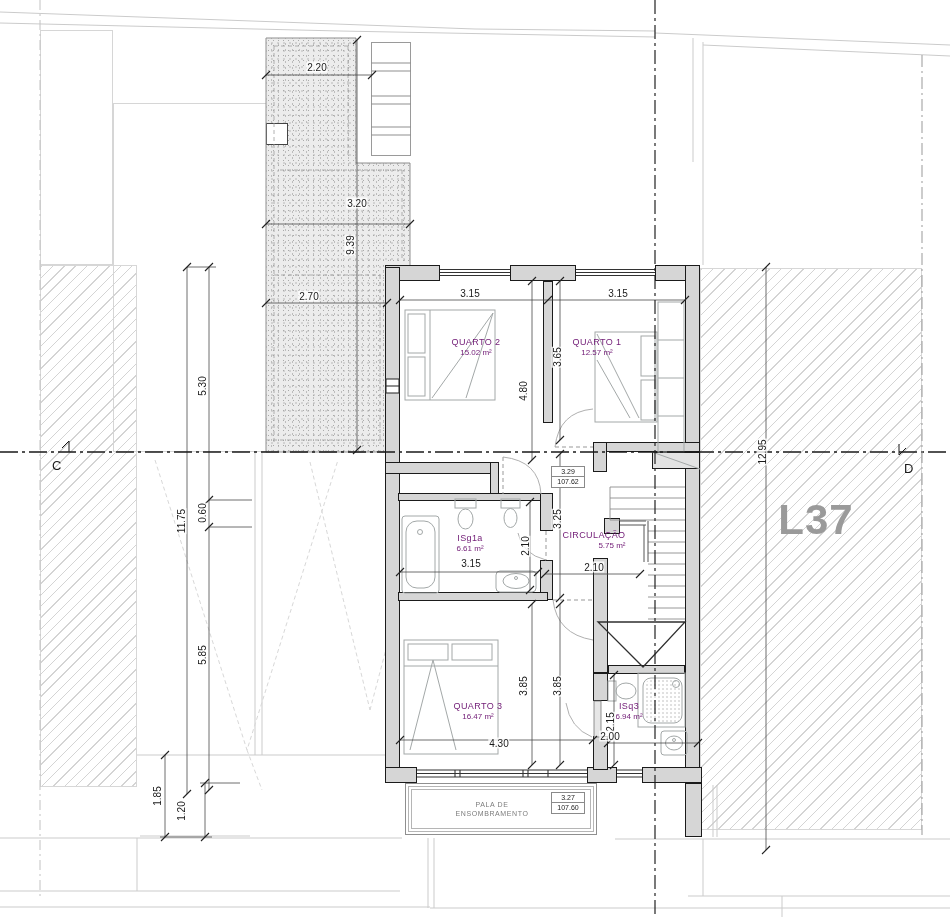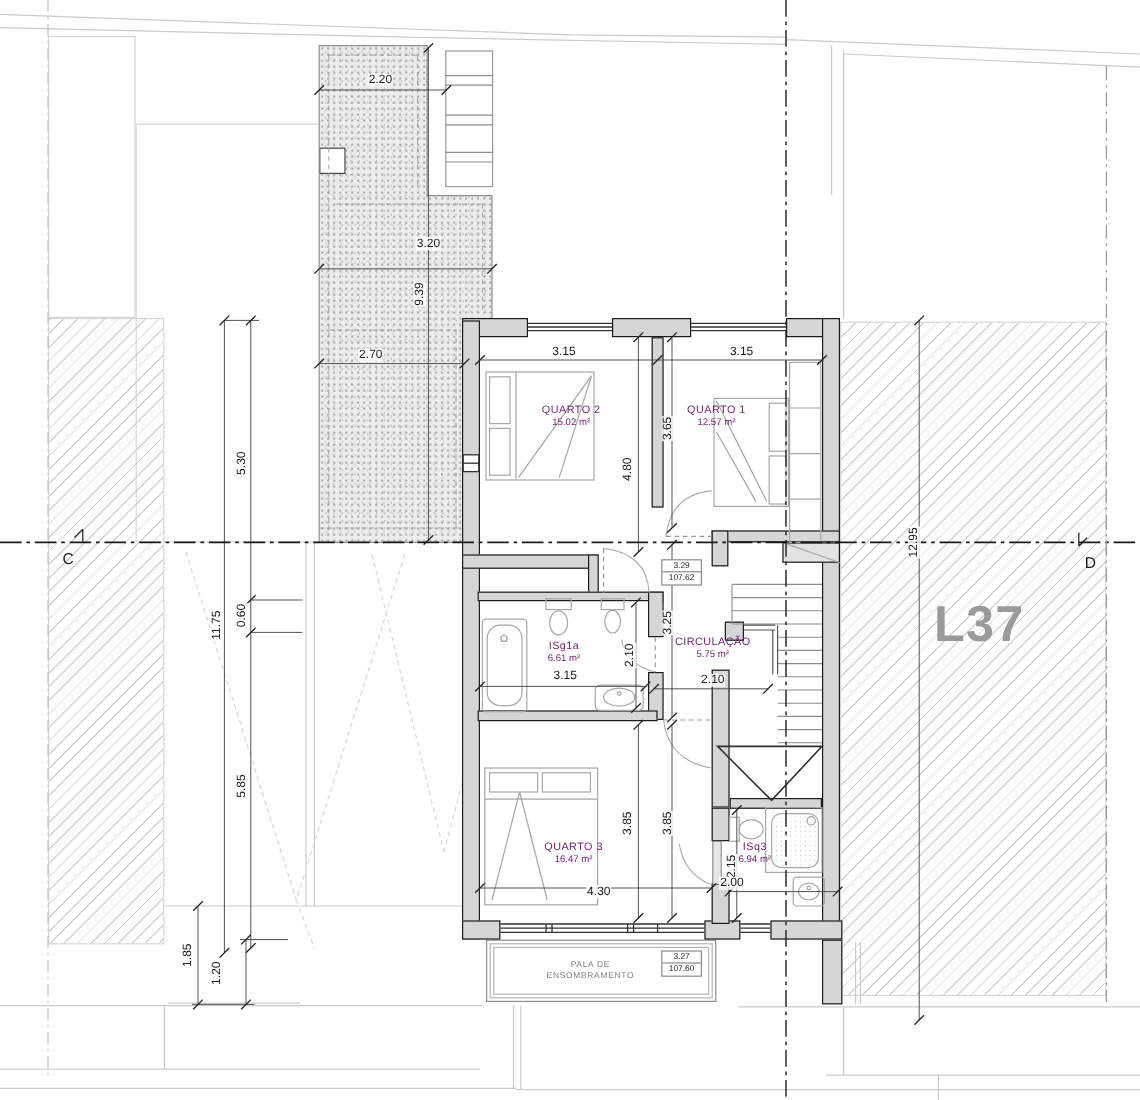--- a/index.html
+++ b/index.html
@@ -235,21 +235,21 @@
 
   <div id="room-layer">
       <div class="room" style="left: 476px; top: 347px;">
         <span class="nm">QUARTO 2</span>
         <span class="ar">15.02 m²</span>
       </div>
       <div class="room" style="left: 597px; top: 347px;">
         <span class="nm">QUARTO 1</span>
         <span class="ar">12.57 m²</span>
       </div>
-      <div class="room" style="left: 594px; top: 540px;">
+      <div class="room" style="left: 594px; top: 540px; text-align: right;">
         <span class="nm">CIRCULAÇÃO</span>
         <span class="ar">5.75 m²</span>
       </div>
       <div class="room" style="left: 470px; top: 543px;">
         <span class="nm">ISg1a</span>
         <span class="ar">6.61 m²</span>
       </div>
       <div class="room" style="left: 478px; top: 711px;">
         <span class="nm">QUARTO 3</span>
         <span class="ar">16.47 m²</span>

